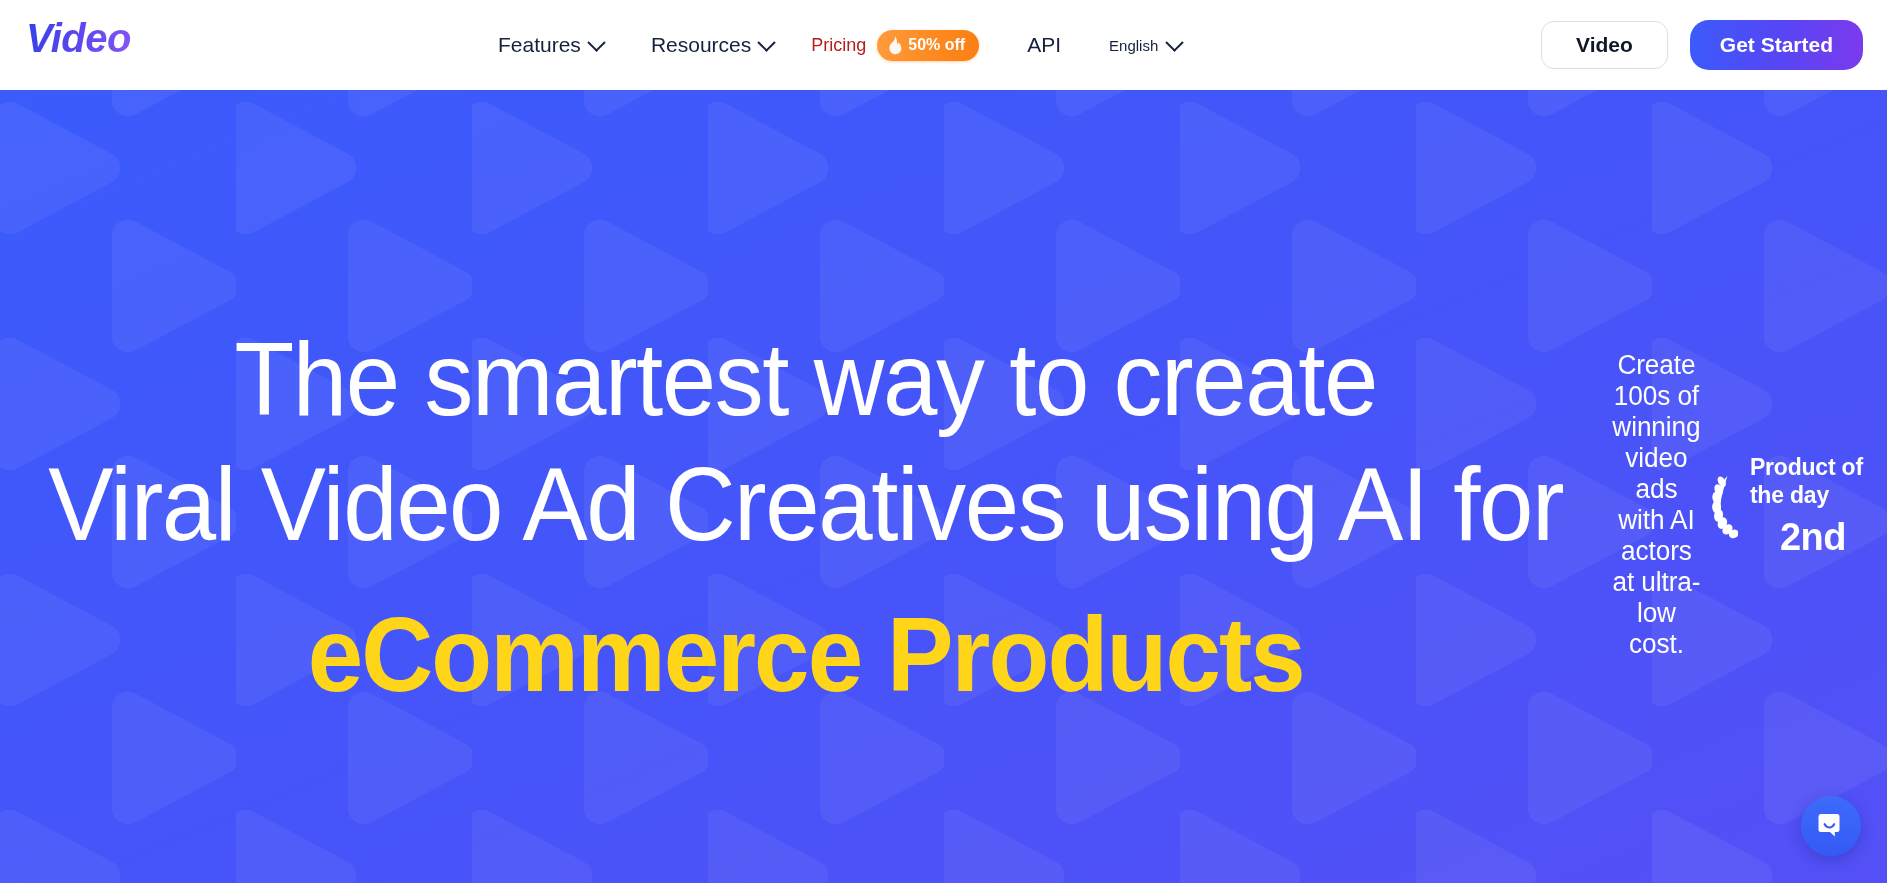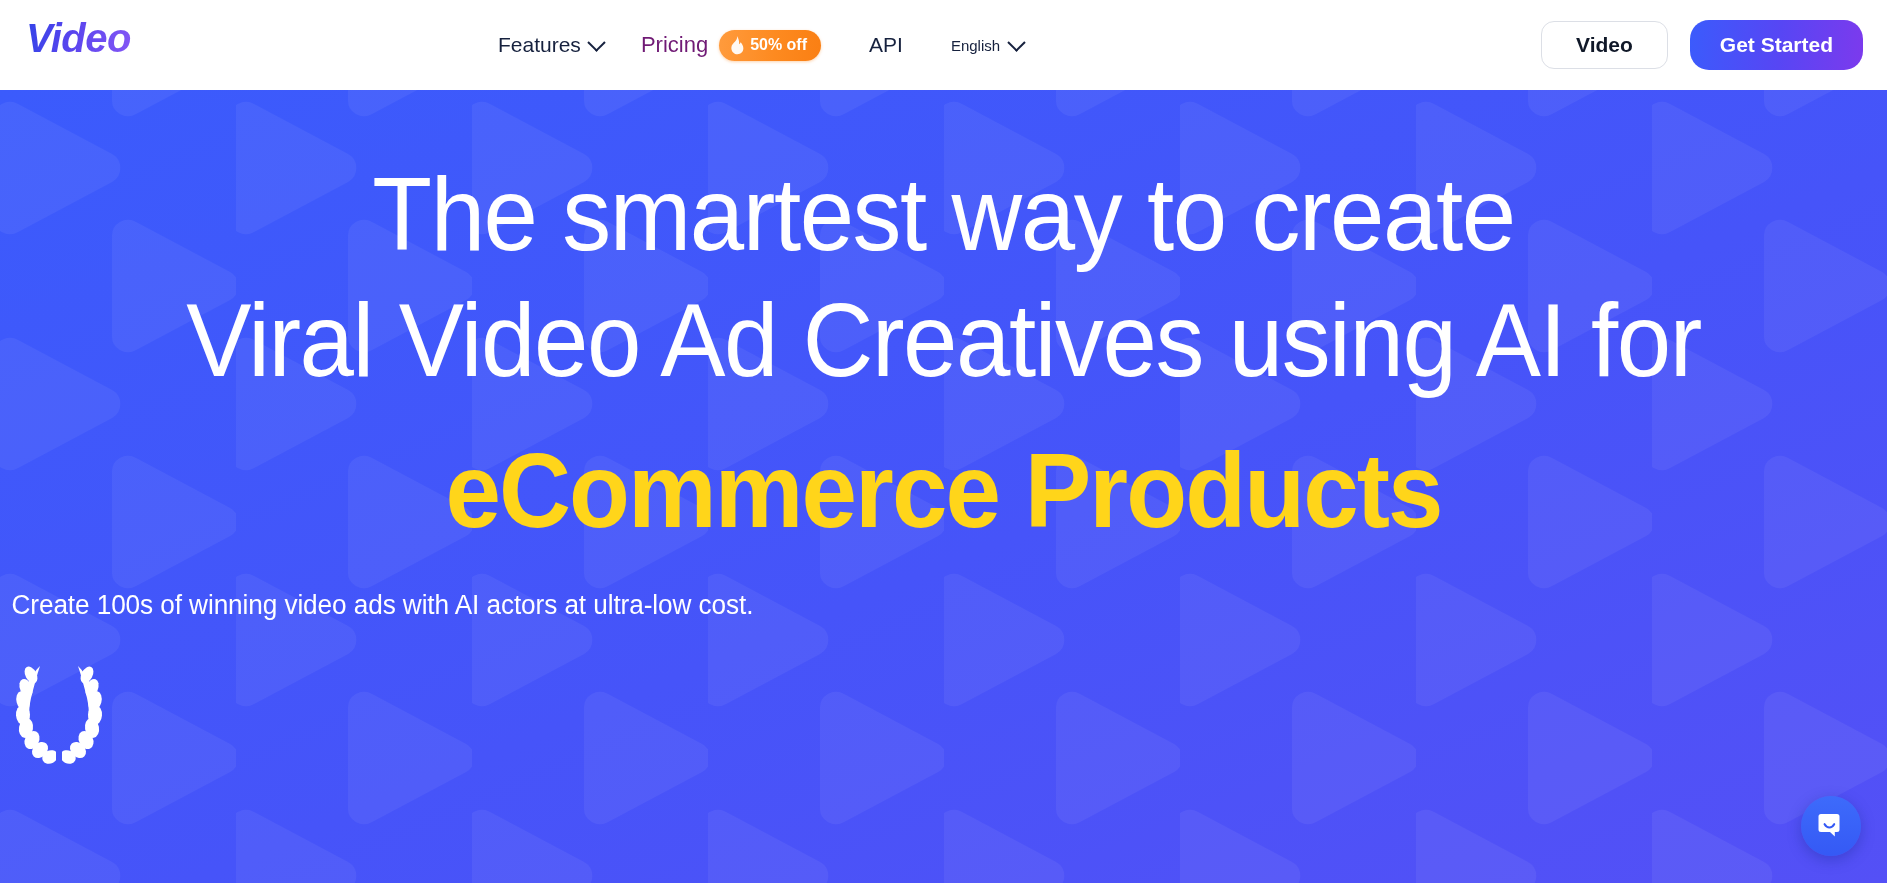--- a/index.html
+++ b/index.html
@@ -61,21 +61,21 @@
     width:13px; height:13px;
     border-right:2.4px solid #16213e;
     border-bottom:2.4px solid #16213e;
     transform:rotate(45deg) translate(-2px,-2px);
   }
   .pricing-wrap{
     display:flex; align-items:center; gap:11px;
     padding:0 22px 0 14px;
     cursor:pointer;
   }
-  .pricing-label{ font-size:22px; color:#701a75; white-space:nowrap; }
+  .pricing-label{ font-size:18px; color:#b91c1c; white-space:nowrap; }
   .deal-badge{
     display:inline-flex;
     align-items:center;
     gap:5px;
     background:linear-gradient(95deg,#ff9b3d 0%,#fd8a20 55%,#fa7f13 100%);
     border-radius:999px;
     padding:6px 14px 6px 9px;
     color:#ffffff;
     font-size:16px;
     font-weight:700;
@@ -137,22 +137,22 @@
     inset:0;
     opacity:1;
     pointer-events:none;
   }
   .hero-inner{
     position:relative;
     z-index:3;
     width:100%;
     height:100%;
     display:flex;
-    flex-direction:column;
-    align-items:flex-start;
+    flex-direction:row;
+    align-items:center;
   }
   .headline{
     width:100%;
     text-align:center;
     color:#ffffff;
     font-size:104px;
     line-height:1.21;
     font-weight:400;
     letter-spacing:-1.5px;
     margin-top:62px;
@@ -233,20 +233,24 @@
   <div class="logo">Video</div>
 
   <nav class="nav">
 
     <div class="nav-item">
       <span>Features</span>
       <span class="chev"></span>
     </div>
 
 
+    <div class="nav-item">
+      <span>Resources</span>
+      <span class="chev"></span>
+    </div>
 
     <div class="pricing-wrap">
       <span class="pricing-label">Pricing</span>
       <span class="deal-badge">
         <svg class="flame" viewBox="0 0 24 28">
           <path d="M12.6 0c.9 3.6-.6 5.9-2.6 8.1C7.6 10.7 4.4 13 4.4 17.6c0 5.4 4.1 9.4 9.1 9.4 4.8 0 8.6-3.7 8.6-8.8 0-4.1-2-6.6-4-9.1-.5 1.5-1.3 2.5-2.3 3 .6-4.3-1-8.7-3.2-12.1z" fill="#fff8f2"></path>
         </svg>
         <span>50% off</span>
       </span>
     </div>
@@ -301,20 +305,24 @@
           <ellipse cx="26" cy="25" rx="6" ry="9.5" transform="rotate(-22 26 25)"></ellipse>
           <ellipse cx="23" cy="38" rx="6.5" ry="10" transform="rotate(-14 23 38)"></ellipse>
           <ellipse cx="23" cy="52" rx="7" ry="10" transform="rotate(-4 23 52)"></ellipse>
           <ellipse cx="26" cy="65" rx="7" ry="10" transform="rotate(10 26 65)"></ellipse>
           <ellipse cx="32" cy="77" rx="7" ry="9.5" transform="rotate(26 32 77)"></ellipse>
           <ellipse cx="40" cy="87" rx="7" ry="9" transform="rotate(44 40 87)"></ellipse>
           <ellipse cx="50" cy="94" rx="6.5" ry="8" transform="rotate(62 50 94)"></ellipse>
         </g>
       </svg>
 
+      <div class="ph-text">
+        <div class="ph-title">Product of the day</div>
+        <div class="ph-rank">2nd</div>
+      </div>
 
       <svg class="laurel" viewBox="0 0 56 105">
         <g fill="#ffffff" transform="translate(56,0) scale(-1,1)">
           <path d="M40 3c-9 9-16 22-18 36-2 14 1 28 8 40-1-16-2-31 1-44C34 23 37 12 40 3z"></path>
           <ellipse cx="31" cy="12" rx="5.5" ry="9" transform="rotate(-28 31 12)"></ellipse>
           <ellipse cx="26" cy="25" rx="6" ry="9.5" transform="rotate(-22 26 25)"></ellipse>
           <ellipse cx="23" cy="38" rx="6.5" ry="10" transform="rotate(-14 23 38)"></ellipse>
           <ellipse cx="23" cy="52" rx="7" ry="10" transform="rotate(-4 23 52)"></ellipse>
           <ellipse cx="26" cy="65" rx="7" ry="10" transform="rotate(10 26 65)"></ellipse>
           <ellipse cx="32" cy="77" rx="7" ry="9.5" transform="rotate(26 32 77)"></ellipse>

